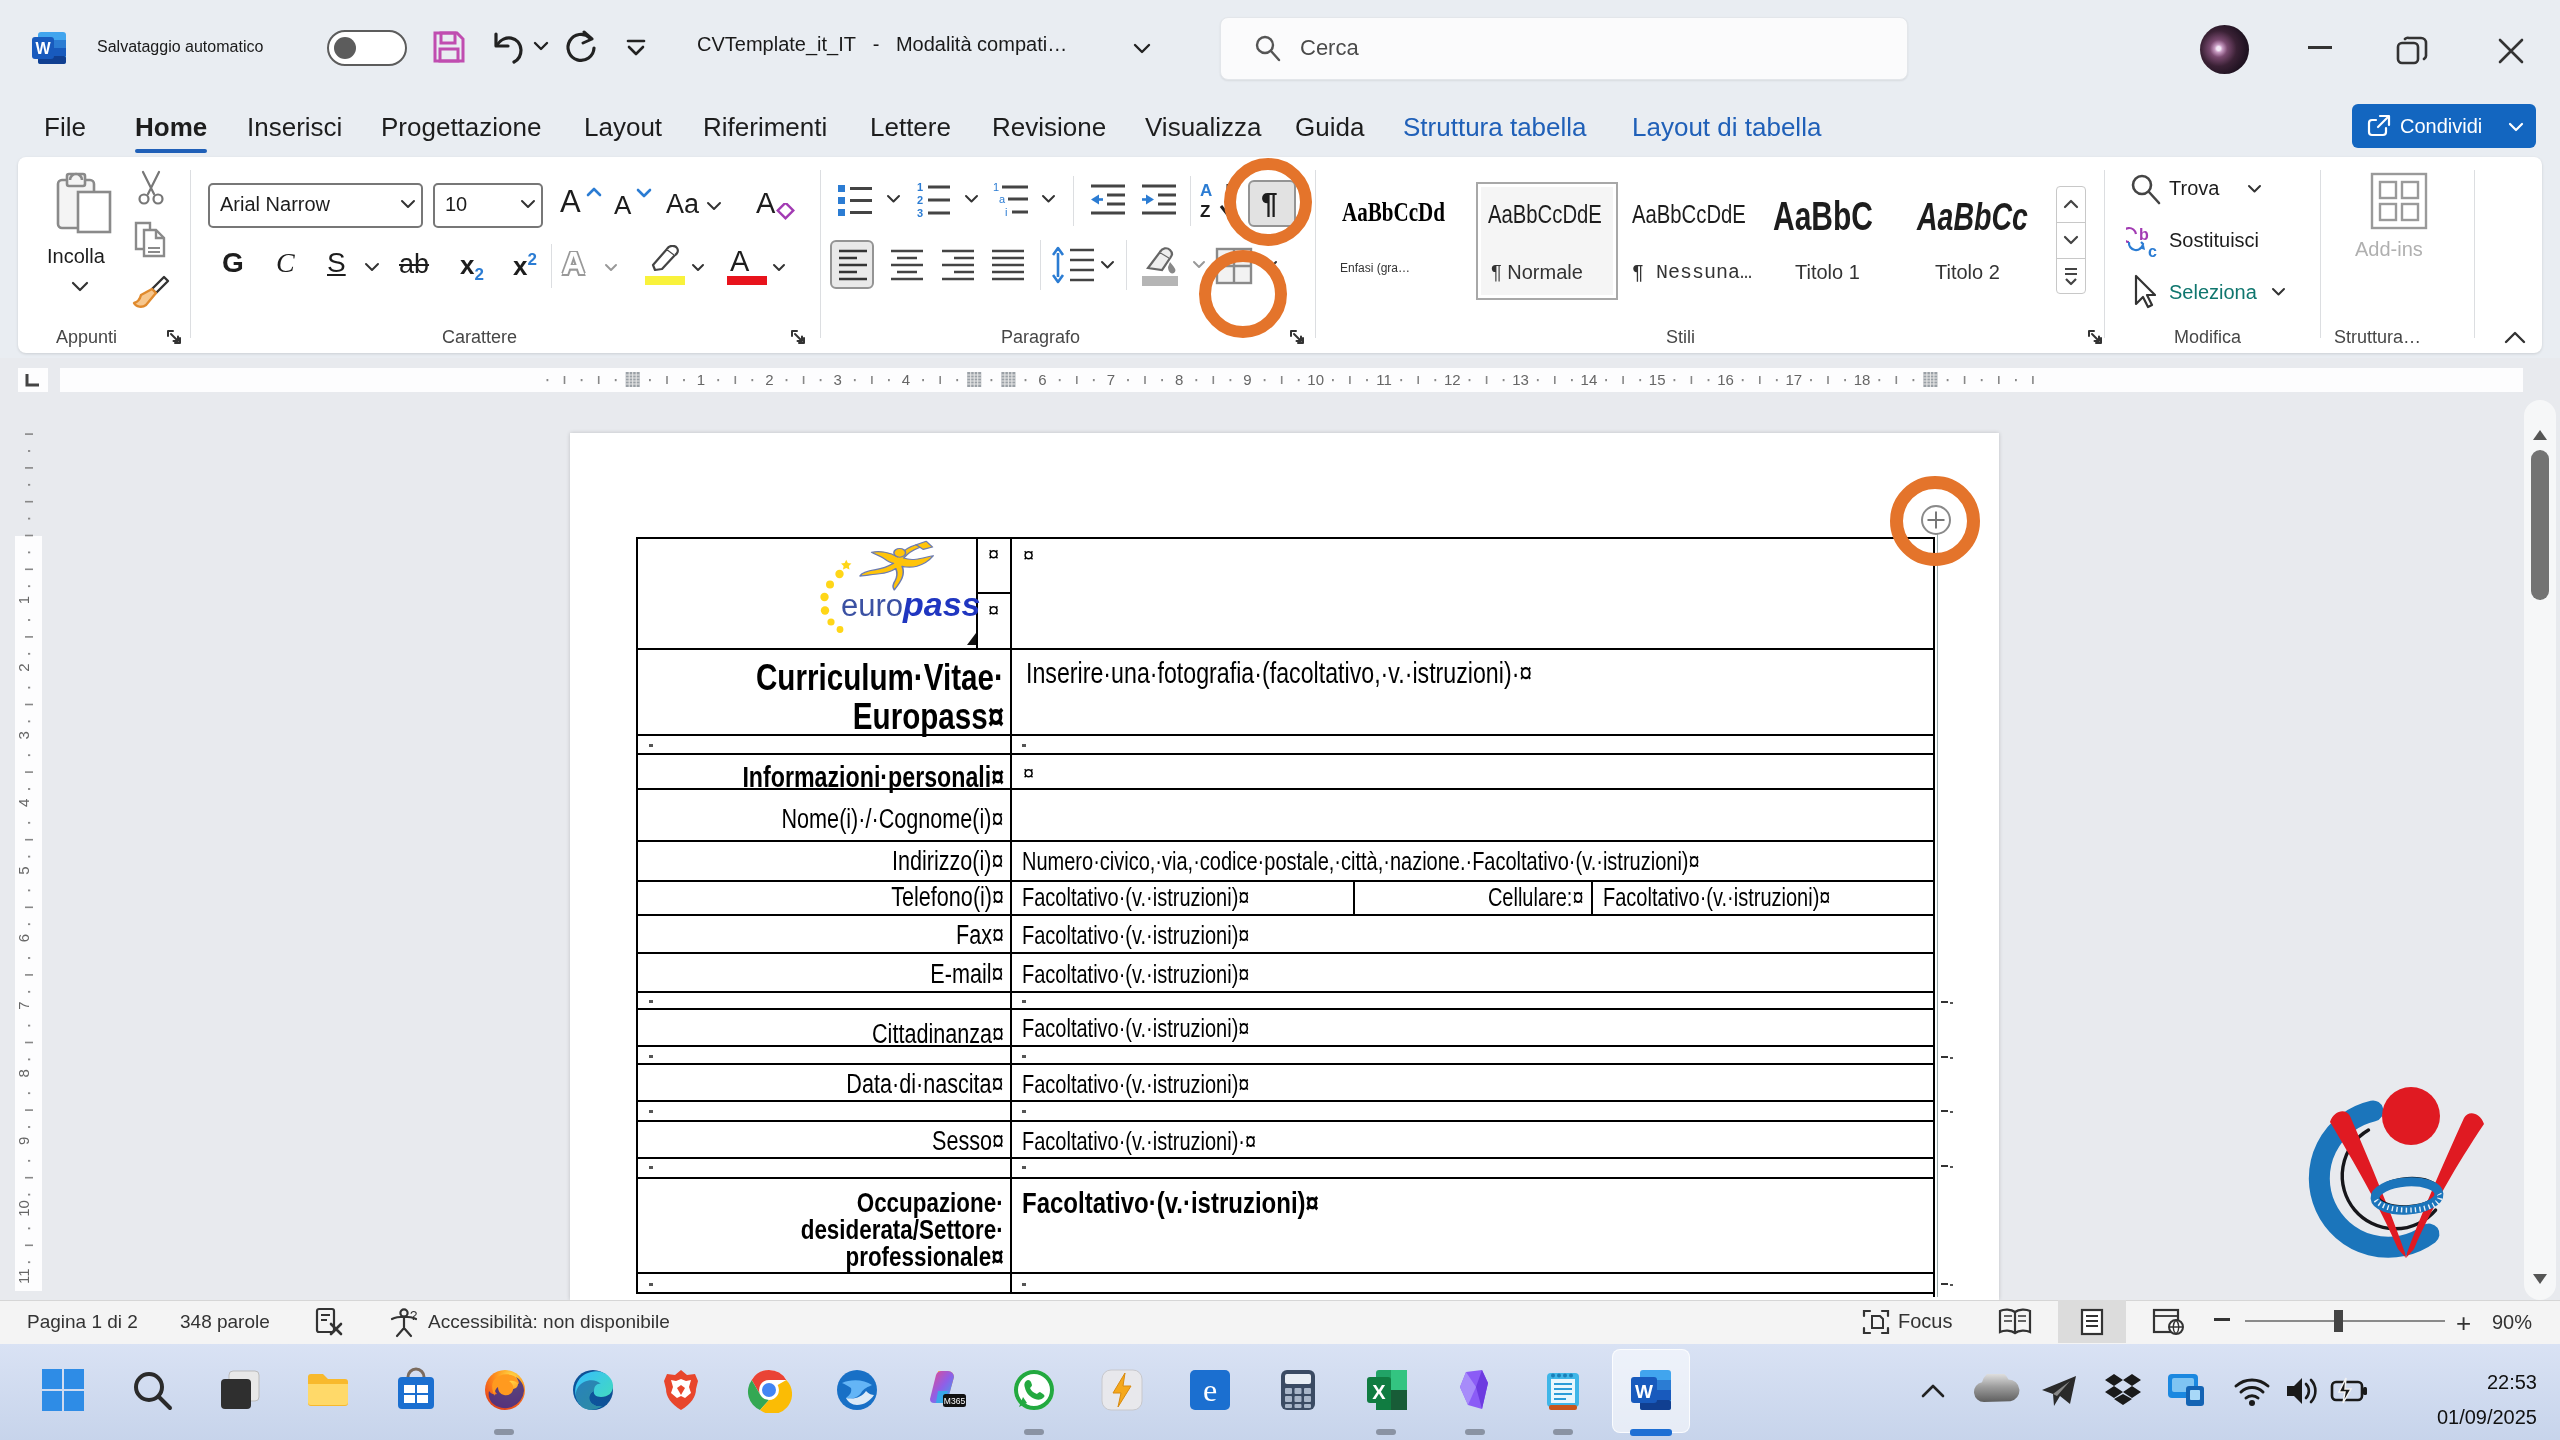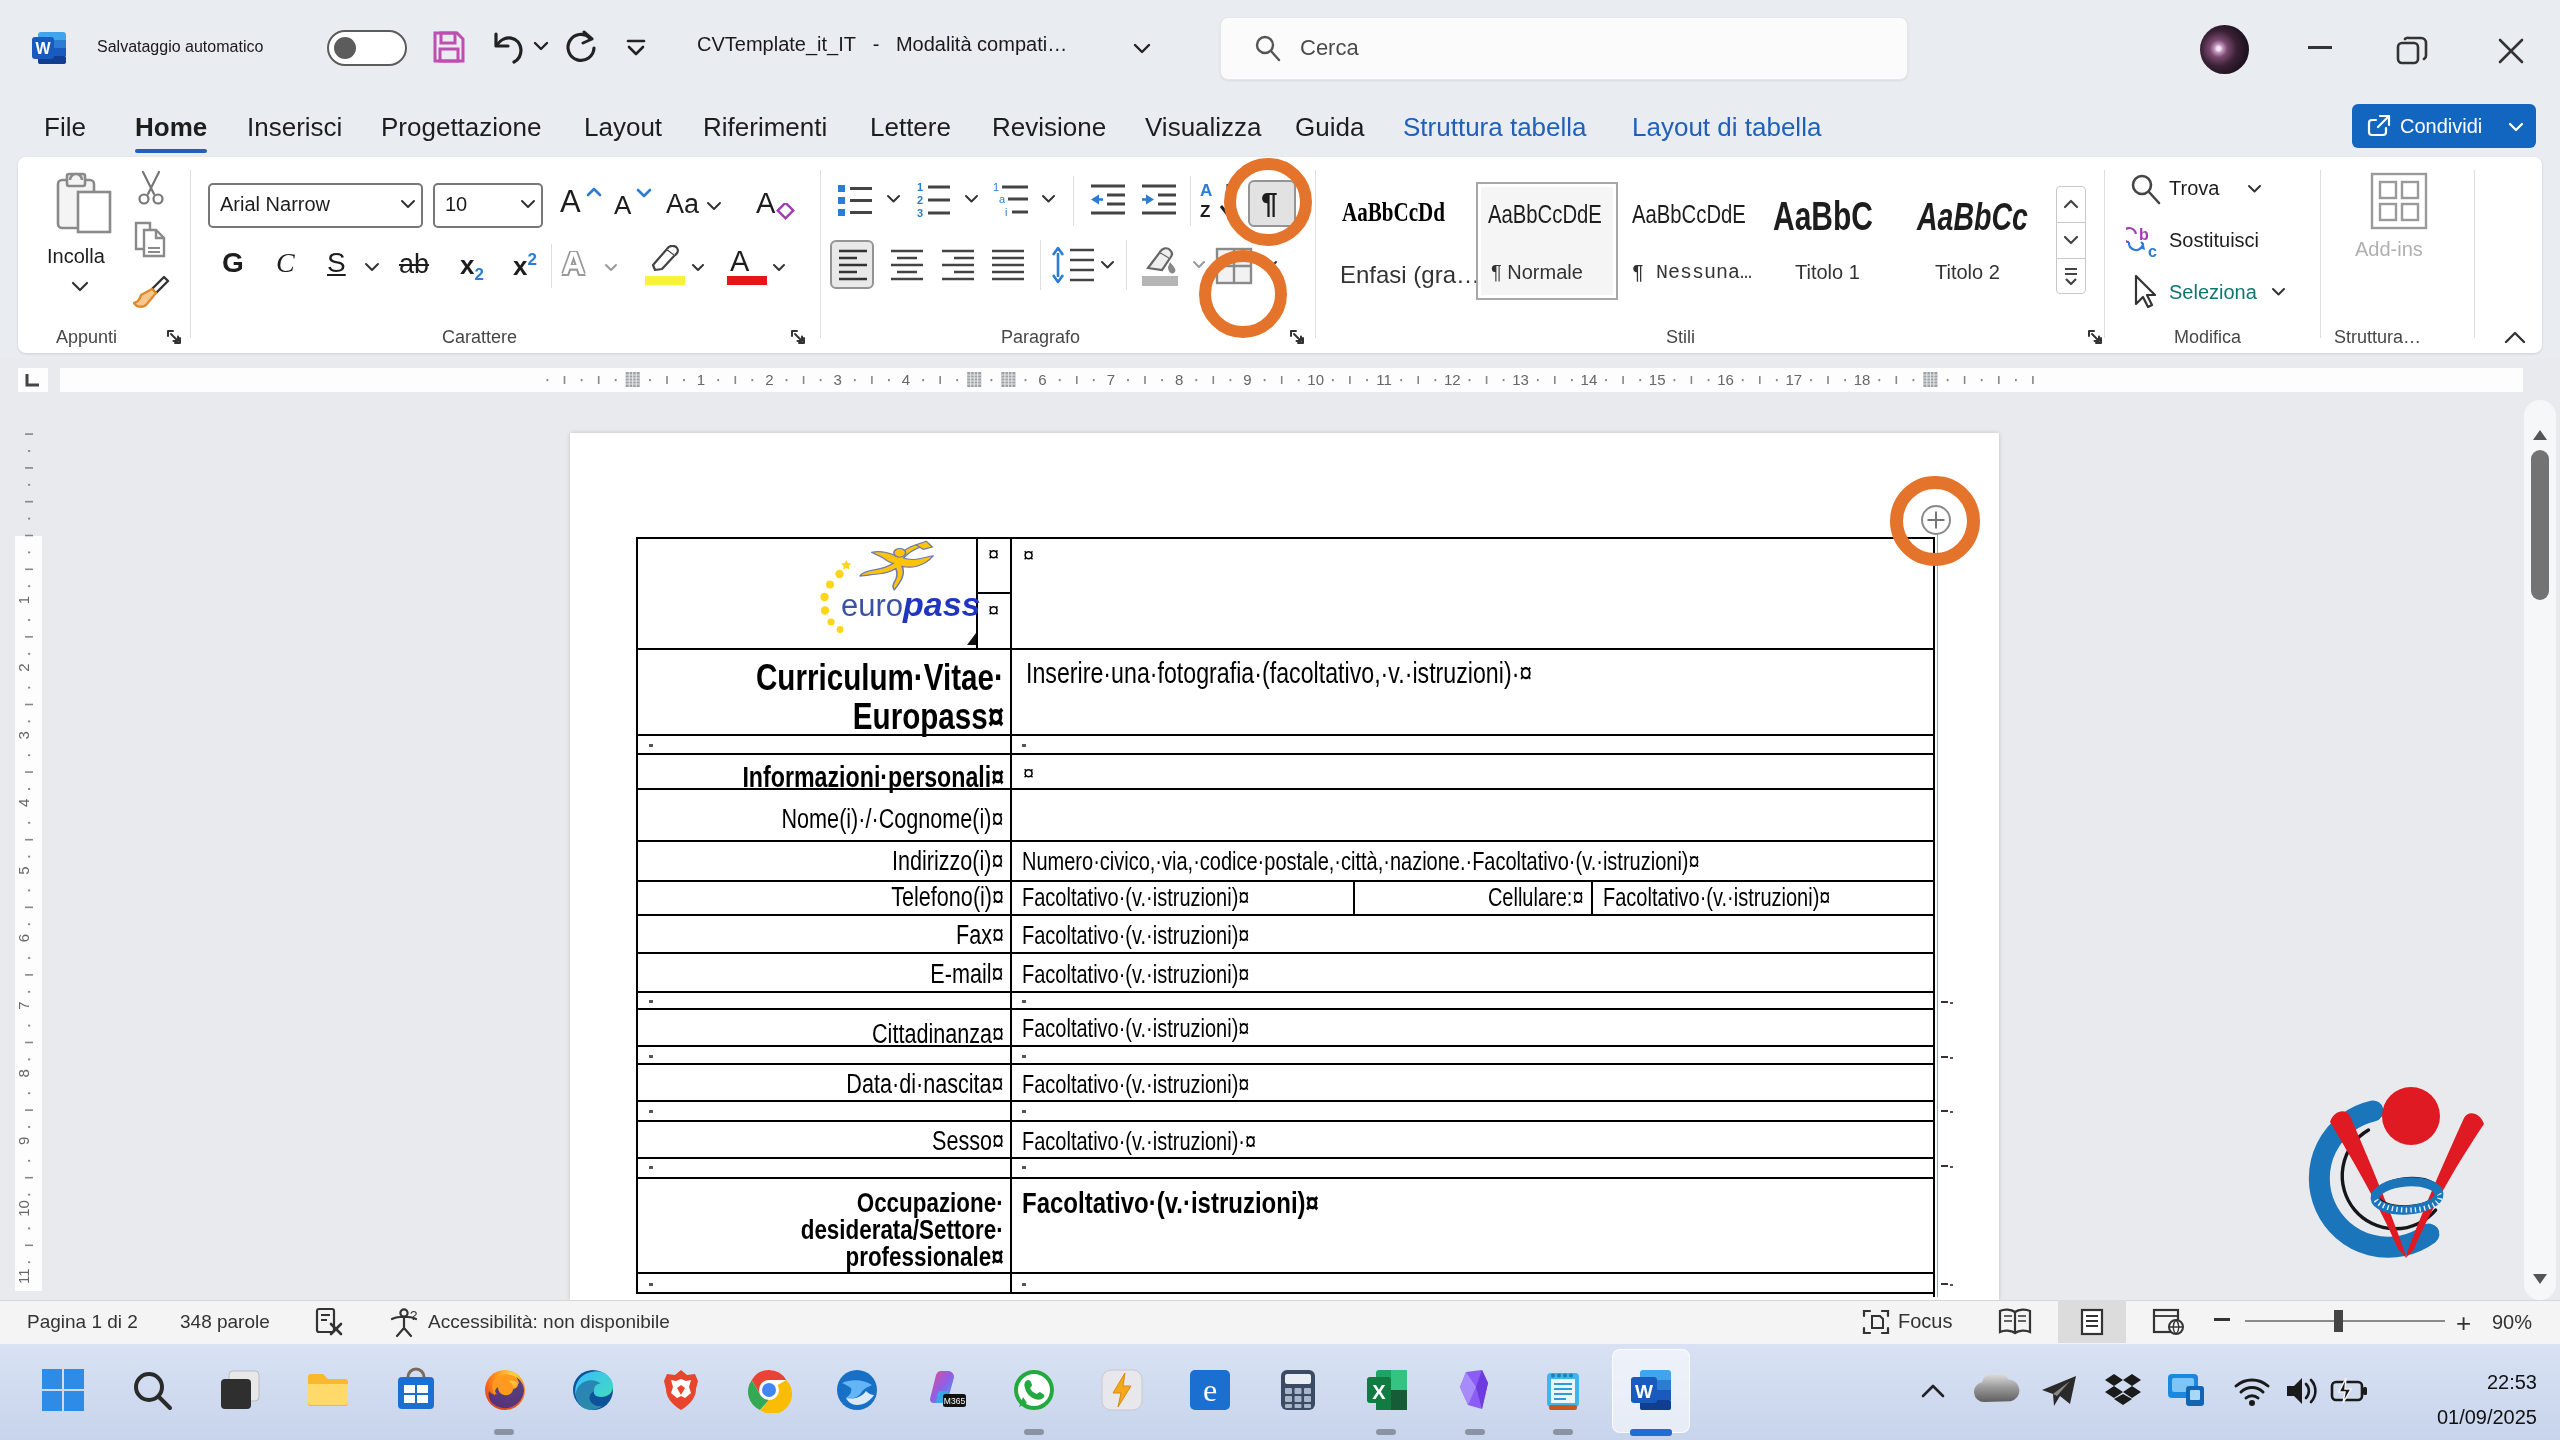--- a/index.html
+++ b/index.html
@@ -308,21 +308,21 @@
     </svg>
 <svg class="abs" style="left:1215px;top:247px;" width="38" height="38" viewBox="0 0 38 38">
   <rect x="2" y="2" width="34" height="34" fill="#F2F2F2" stroke="#8a8a8a" stroke-width="2.4"></rect>
   <path d="M19 2 L19 36 M2 19 L36 19" stroke="#8a8a8a" stroke-width="2.4"></path>
 </svg>
 <svg class="abs" style="left:1263px;top:260px;" width="15" height="11" viewBox="0 0 15 11">
       <path d="M2 2 L7.5 7.5 L13 2" fill="none" stroke="#333" stroke-width="2" stroke-linecap="round" stroke-linejoin="round"></path>
     </svg>
 
 <div class="abs" style="left:1342px;top:197px;font-size:27px;font-weight:bold;font-family:'Liberation Serif',serif;"><span class="nar" style="transform:scaleX(0.78);">AaBbCcDd</span></div>
-<div class="abs" style="left:1340px;top:261px;font-size:24px;color:#333;">Enfasi (gra…</div>
+<div class="abs" style="left:1340px;top:261px;font-size:12px;color:#333;">Enfasi (gra…</div>
 <div class="abs" style="left:1476px;top:182px;width:142px;height:118px;background:#F5F5F5;border:2px solid #A8A8A8;box-shadow:inset 0 0 0 3px #fff;"></div>
 <div class="abs" style="left:1488px;top:199px;font-size:26px;color:#1d1d1d;"><span class="nar" style="transform:scaleX(0.78);">AaBbCcDdE</span></div>
 <div class="abs" style="left:1491px;top:261px;font-size:20px;color:#333;">¶ Normale</div>
 <div class="abs" style="left:1632px;top:199px;font-size:26px;color:#1d1d1d;"><span class="nar" style="transform:scaleX(0.78);">AaBbCcDdE</span></div>
 <div class="abs" style="left:1632px;top:261px;font-size:20px;color:#333;font-family:Liberation Mono, monospace;">¶ Nessuna…</div>
 <div class="abs" style="left:1773px;top:194px;font-size:40px;font-weight:bold;color:#1d1d1d;"><span class="nar" style="transform:scaleX(0.75);">AaBbC</span></div>
 <div class="abs" style="left:1795px;top:261px;font-size:20px;color:#333;">Titolo 1</div>
 <div class="abs" style="left:1917px;top:196px;font-size:38px;font-weight:bold;font-style:italic;color:#1d1d1d;"><span class="nar" style="transform:scaleX(0.75);">AaBbCc</span></div>
 <div class="abs" style="left:1935px;top:261px;font-size:20px;color:#333;">Titolo 2</div>
 

